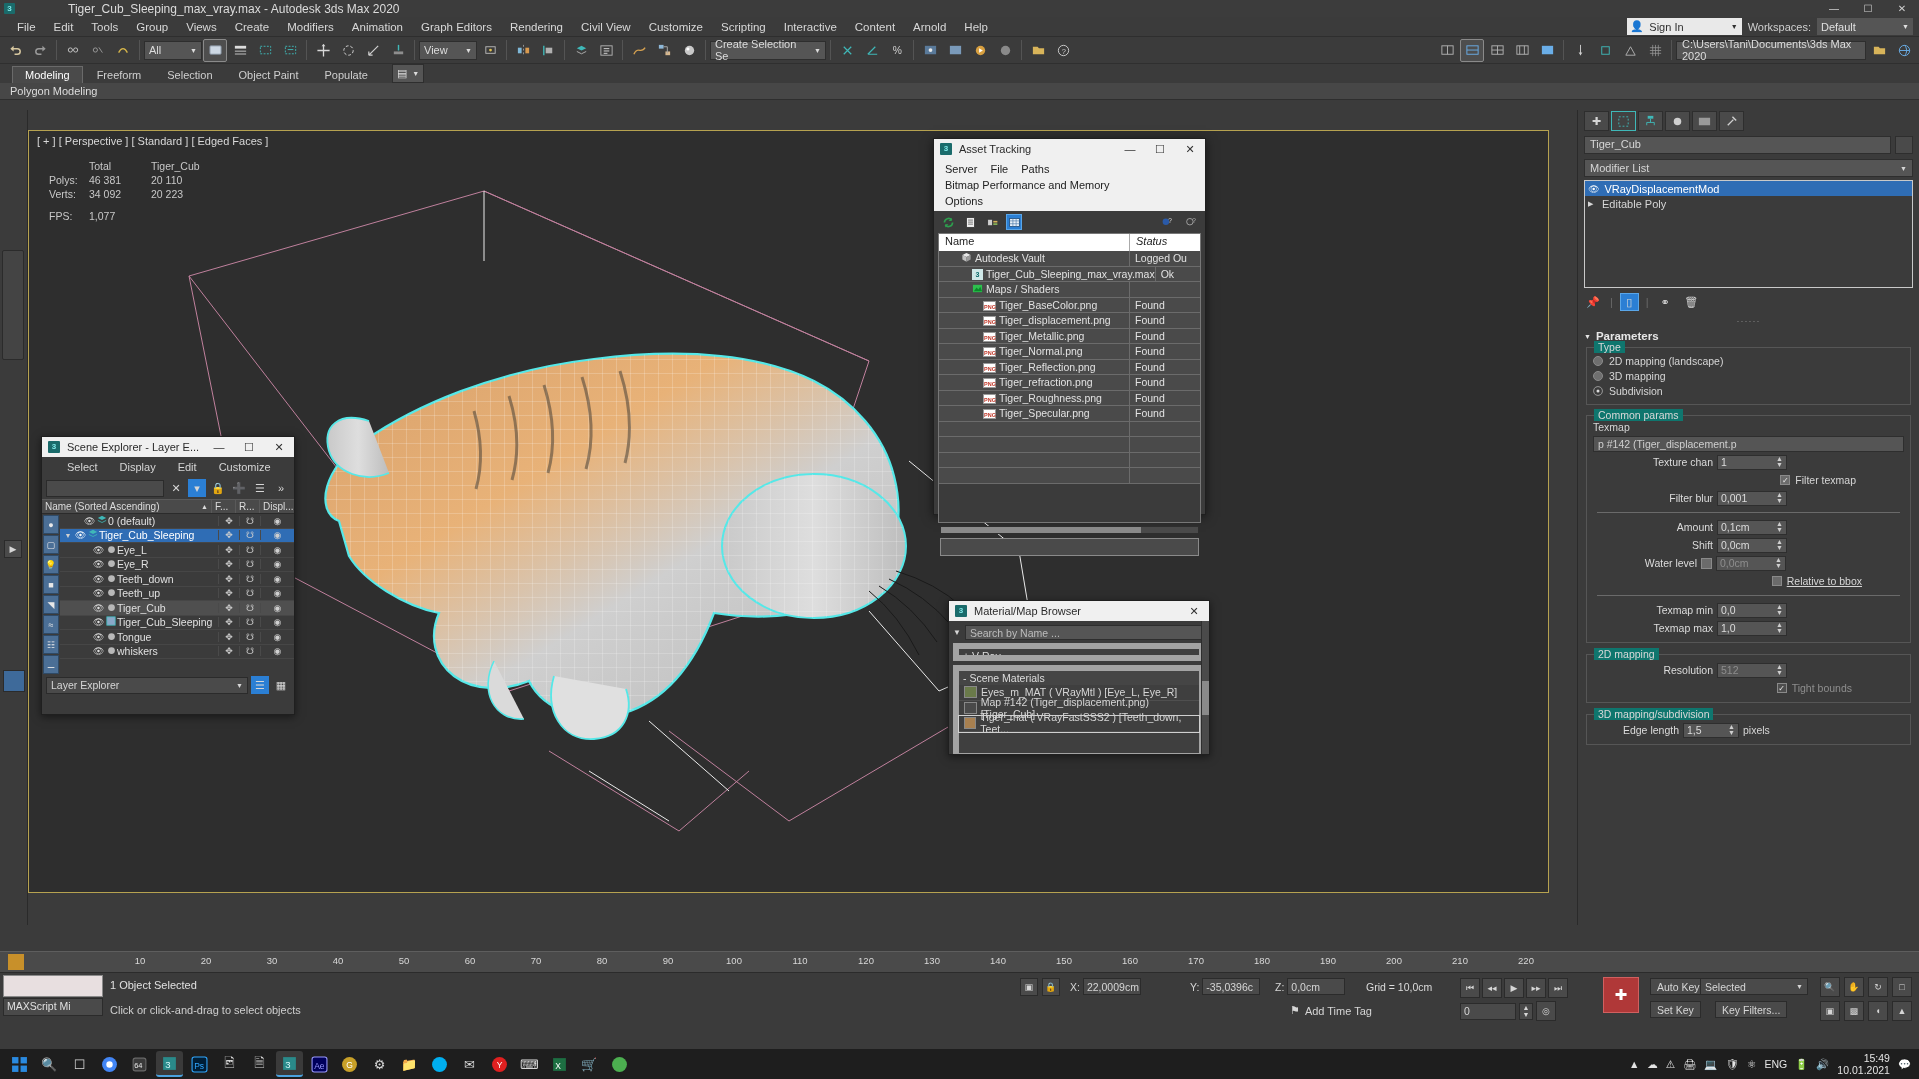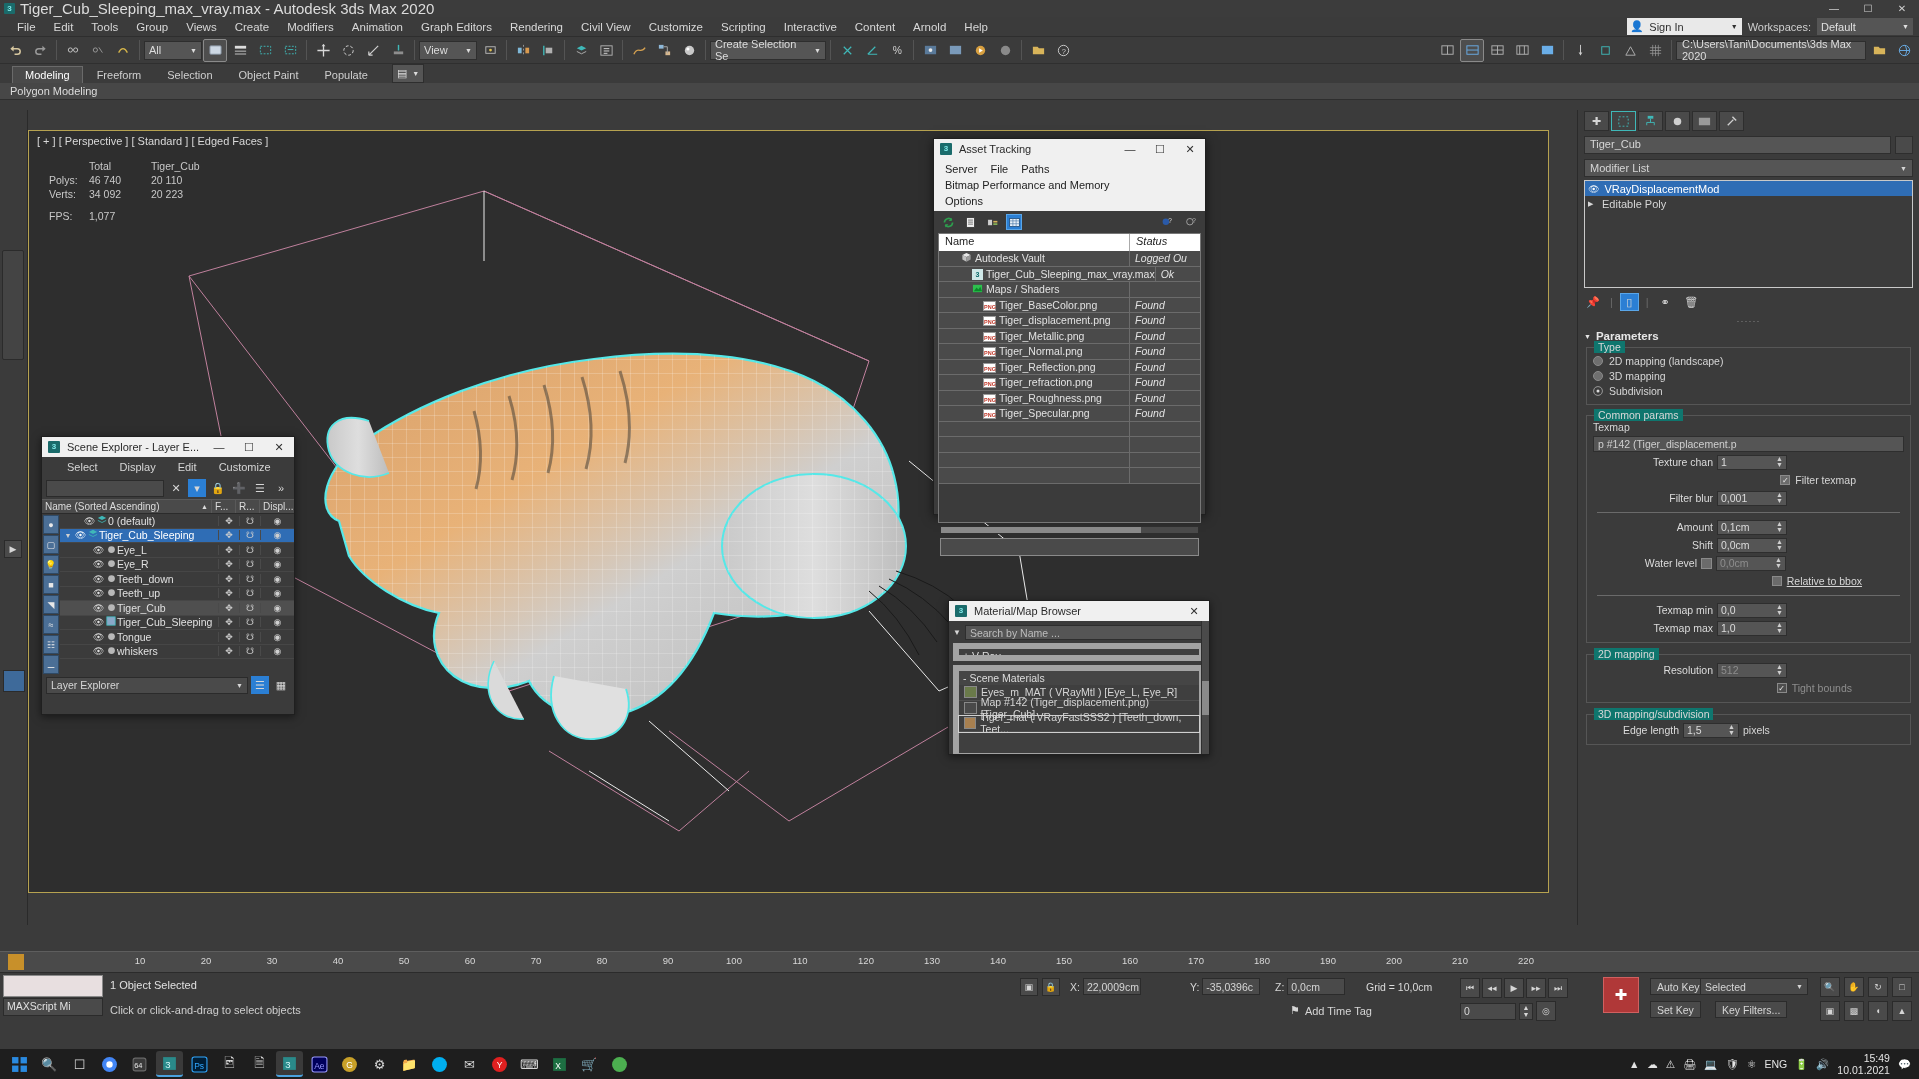--- a/index.html
+++ b/index.html
@@ -4,21 +4,21 @@
 <style>
   * { box-sizing: border-box; margin:0; padding:0; }
   html,body { width:1919px; height:1079px; overflow:hidden; background:#3b3b3b;
     font-family:"Liberation Sans", sans-serif; font-size:11px; color:#d6d6d6; }
   .app { position:relative; width:1919px; height:1079px; }
 
   
   .titlebar { height:17px; background:#3c3c3c; display:flex; align-items:center; padding-left:4px; }
   .tb-ico { width:11px; height:11px; background:#1a6b6b; color:#7fe8e8; font-size:8px;
     text-align:center; line-height:11px; margin-right:5px; border-radius:1px; font-weight:bold;}
-  .tb-title { font-size:15px; color:#dcdcdc; }
+  .tb-title { font-size:12px; color:#dcdcdc;margin-left:48px; }
   .tb-btns { margin-left:auto; display:flex; height:17px; }
   .tb-btn { width:34px; text-align:center; line-height:17px; font-size:10px; color:#d0d0d0; }
 
   
   .menubar { height:20px; background:#3b3b3b; display:flex; align-items:center; padding-left:8px;
      border-bottom:1px solid #2e2e2e;}
   .menubar .mi { padding:2px 9px; font-size:11.5px; color:#d8d8d8; white-space:nowrap; }
   .mb-right { margin-left:auto; display:flex; align-items:center; gap:6px; padding-right:6px; }
   .signin { background:#e9e9e9; color:#303030; height:17px; display:flex; align-items:center;
      padding:0 4px; gap:5px; width:115px; font-size:11px;}
@@ -112,21 +112,21 @@
   .at-tb.on { background:#2b7fd4; border-color:#5aa6e8; }
   .at-right { margin-left:auto; display:flex; gap:8px; }
   .at-grid { margin:0 4px; border:1px solid #777; background:#3b3b3b; height:290px; overflow:hidden;}
   .at-hrow { display:flex; height:17px; background:#fff; color:#222; font-size:11px; }
   .at-hrow .hn { flex:1; padding:1px 6px; border-right:1px solid #aaa;}
   .at-hrow .hs { width:70px; padding:1px 6px;font-style:italic; }
   .at-row { display:flex; height:15.5px; font-size:10.5px; color:#e2e2e2;
      border-bottom:1px solid #6b6b6b; background:#4a4a4a; }
   .at-row .n { flex:1; padding-left:4px; display:flex; align-items:center; gap:3px;
      border-right:1px solid #6b6b6b;}
-  .at-row .s { width:70px; padding-left:5px; line-height:15px;font-style:italic; }
+  .at-row .s { width:70px; padding-left:5px; line-height:15px; }
   .pngico { display:inline-block; width:13px; height:10px; background:#fff; border:1px solid #999;
      color:#c0392b; font-size:5.5px; line-height:10px; text-align:center; font-weight:bold; }
   .at-scroll { height:8px; background:#4a4a4a; margin:3px 6px 0 6px; border:1px solid #2e2e2e;}
   .at-scroll i { display:block; height:6px; width:78%; background:#8a8a8a; }
   .at-status { height:18px; margin:4px 6px; background:#4a4a4a; border:1px solid #8a8a8a; }
 
   
   .mb { position:absolute; left:948px; top:490px; width:262px; height:155px;
      background:#3b3b3b; border:1px solid #1f1f1f; box-shadow:0 2px 8px rgba(0,0,0,.5); overflow:hidden;}
   .mb-search { height:17px; display:flex; align-items:center; gap:4px; padding:0 4px; margin-top:3px;}
@@ -559,21 +559,21 @@
       <div class="vp-stats">
         <table>
           <tbody>
               <tr>
             <td class="lbl"></td>
             <td class="c1">Total</td>
             <td class="c2">Tiger_Cub</td>
           </tr>
           <tr>
             <td class="lbl">Polys:</td>
-            <td class="c1">46 740</td>
+            <td class="c1">46 381</td>
             <td class="c2">20 110</td>
           </tr>
           <tr>
             <td class="lbl">Verts:</td>
             <td class="c1">34 092</td>
             <td class="c2">20 223</td>
           </tr>
           <tr>
                 <td style="height:8px"></td>
               </tr>

